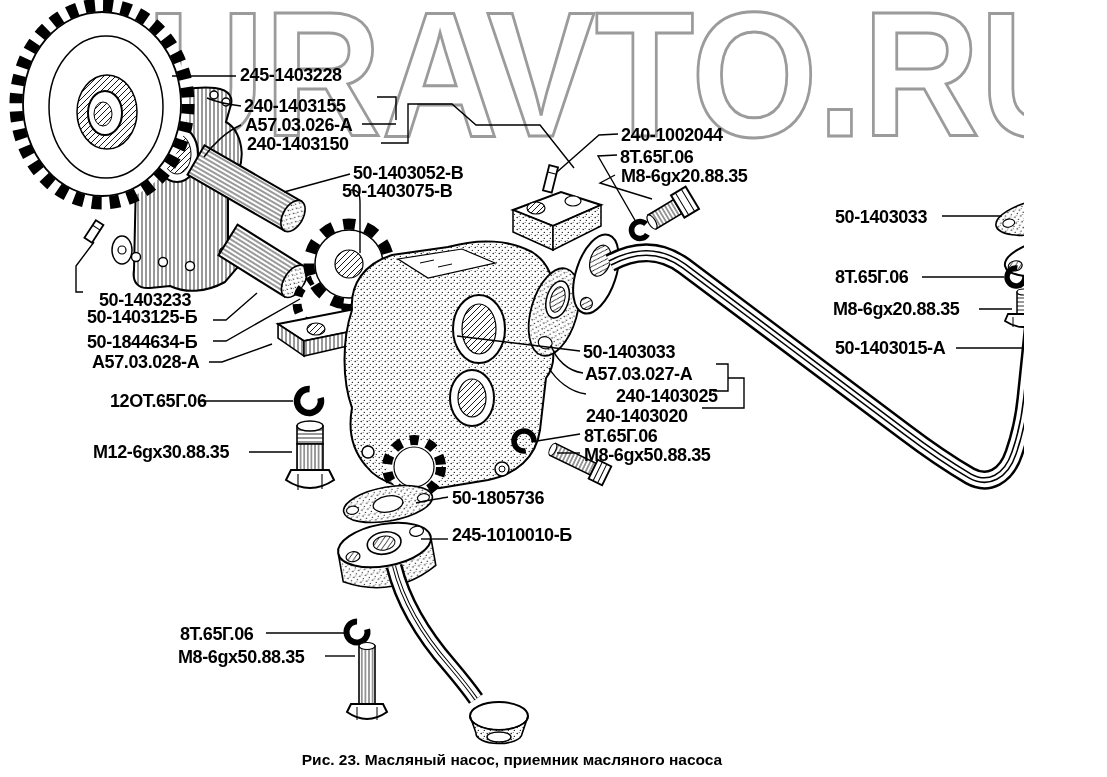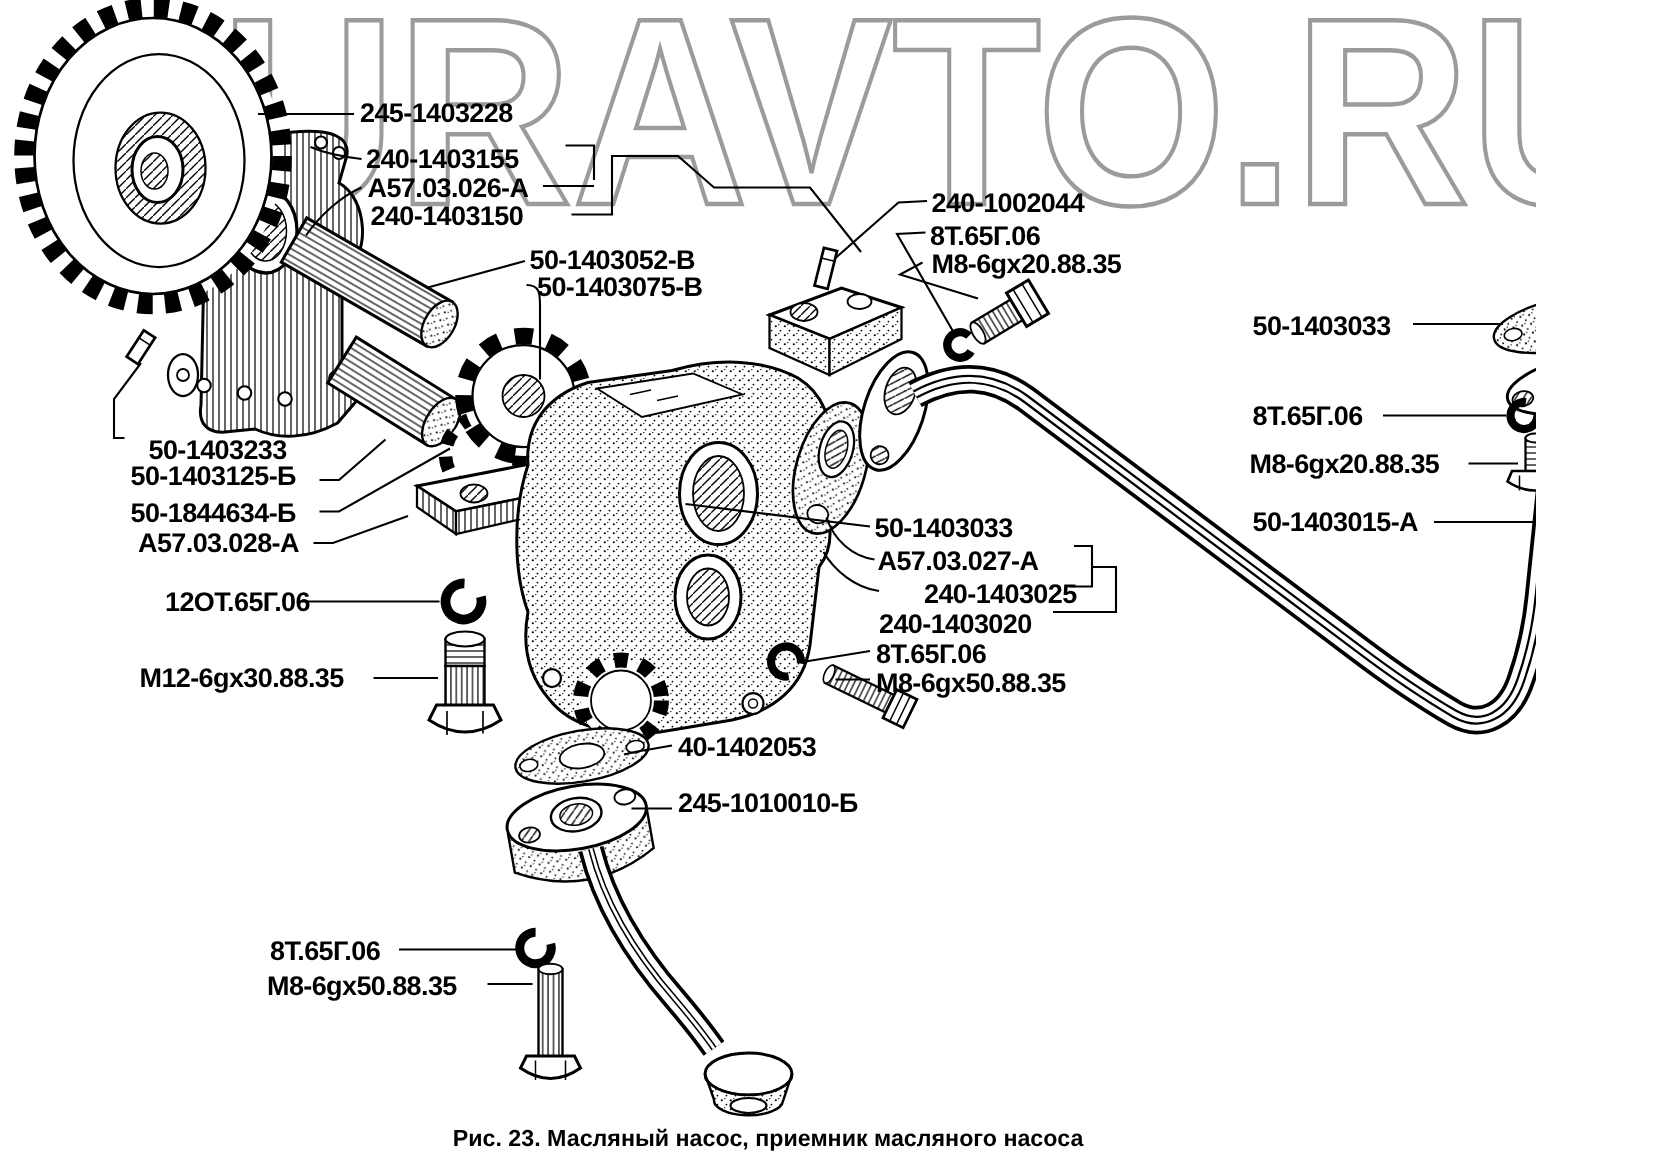--- a/index.html
+++ b/index.html
@@ -275,40 +275,40 @@
     <path d="M266,633 H344"></path>
     <path d="M325,656 H355"></path>
   </g>
 </svg>
 
 <div class="lbl" style="left:240px;top:66px">245-1403228</div>
 <div class="lbl" style="left:244px;top:97px">240-1403155</div>
 <div class="lbl" style="left:245px;top:116px">А57.03.026-А</div>
 <div class="lbl" style="left:247px;top:135px">240-1403150</div>
 <div class="lbl" style="left:353px;top:164px">50-1403052-В</div>
-<div class="lbl" style="left:358px;top:182px">50-1403075-В</div>
+<div class="lbl" style="left:342px;top:182px">50-1403075-В</div>
 <div class="lbl" style="left:621px;top:126px">240-1002044</div>
 <div class="lbl" style="left:620px;top:148px">8Т.65Г.06</div>
 <div class="lbl" style="left:621px;top:167px">М8-6gx20.88.35</div>
 <div class="lbl" style="left:835px;top:208px">50-1403033</div>
 <div class="lbl" style="left:835px;top:268px">8Т.65Г.06</div>
 <div class="lbl" style="left:833px;top:300px">М8-6gx20.88.35</div>
 <div class="lbl" style="left:835px;top:339px">50-1403015-А</div>
 <div class="lbl" style="left:99px;top:291px">50-1403233</div>
 <div class="lbl" style="left:87px;top:308px">50-1403125-Б</div>
 <div class="lbl" style="left:87px;top:333px">50-1844634-Б</div>
 <div class="lbl" style="left:92px;top:353px">А57.03.028-А</div>
 <div class="lbl" style="left:110px;top:392px">12ОТ.65Г.06</div>
 <div class="lbl" style="left:93px;top:443px">М12-6gx30.88.35</div>
 <div class="lbl" style="left:583px;top:343px">50-1403033</div>
 <div class="lbl" style="left:585px;top:365px">А57.03.027-А</div>
 <div class="lbl" style="left:616px;top:387px">240-1403025</div>
 <div class="lbl" style="left:586px;top:407px">240-1403020</div>
 <div class="lbl" style="left:584px;top:427px">8Т.65Г.06</div>
 <div class="lbl" style="left:584px;top:446px">М8-6gx50.88.35</div>
-<div class="lbl" style="left:452px;top:489px">40-1402053</div>
+<div class="lbl" style="left:452px;top:489px">50-1805736</div>
 <div class="lbl" style="left:452px;top:526px">245-1010010-Б</div>
 <div class="lbl" style="left:180px;top:625px">8Т.65Г.06</div>
 <div class="lbl" style="left:178px;top:648px">М8-6gx50.88.35</div>
 
 <div class="caption">Рис. 23. Масляный насос, приемник масляного насоса</div>
 
 </div>
 
 </body></html>

